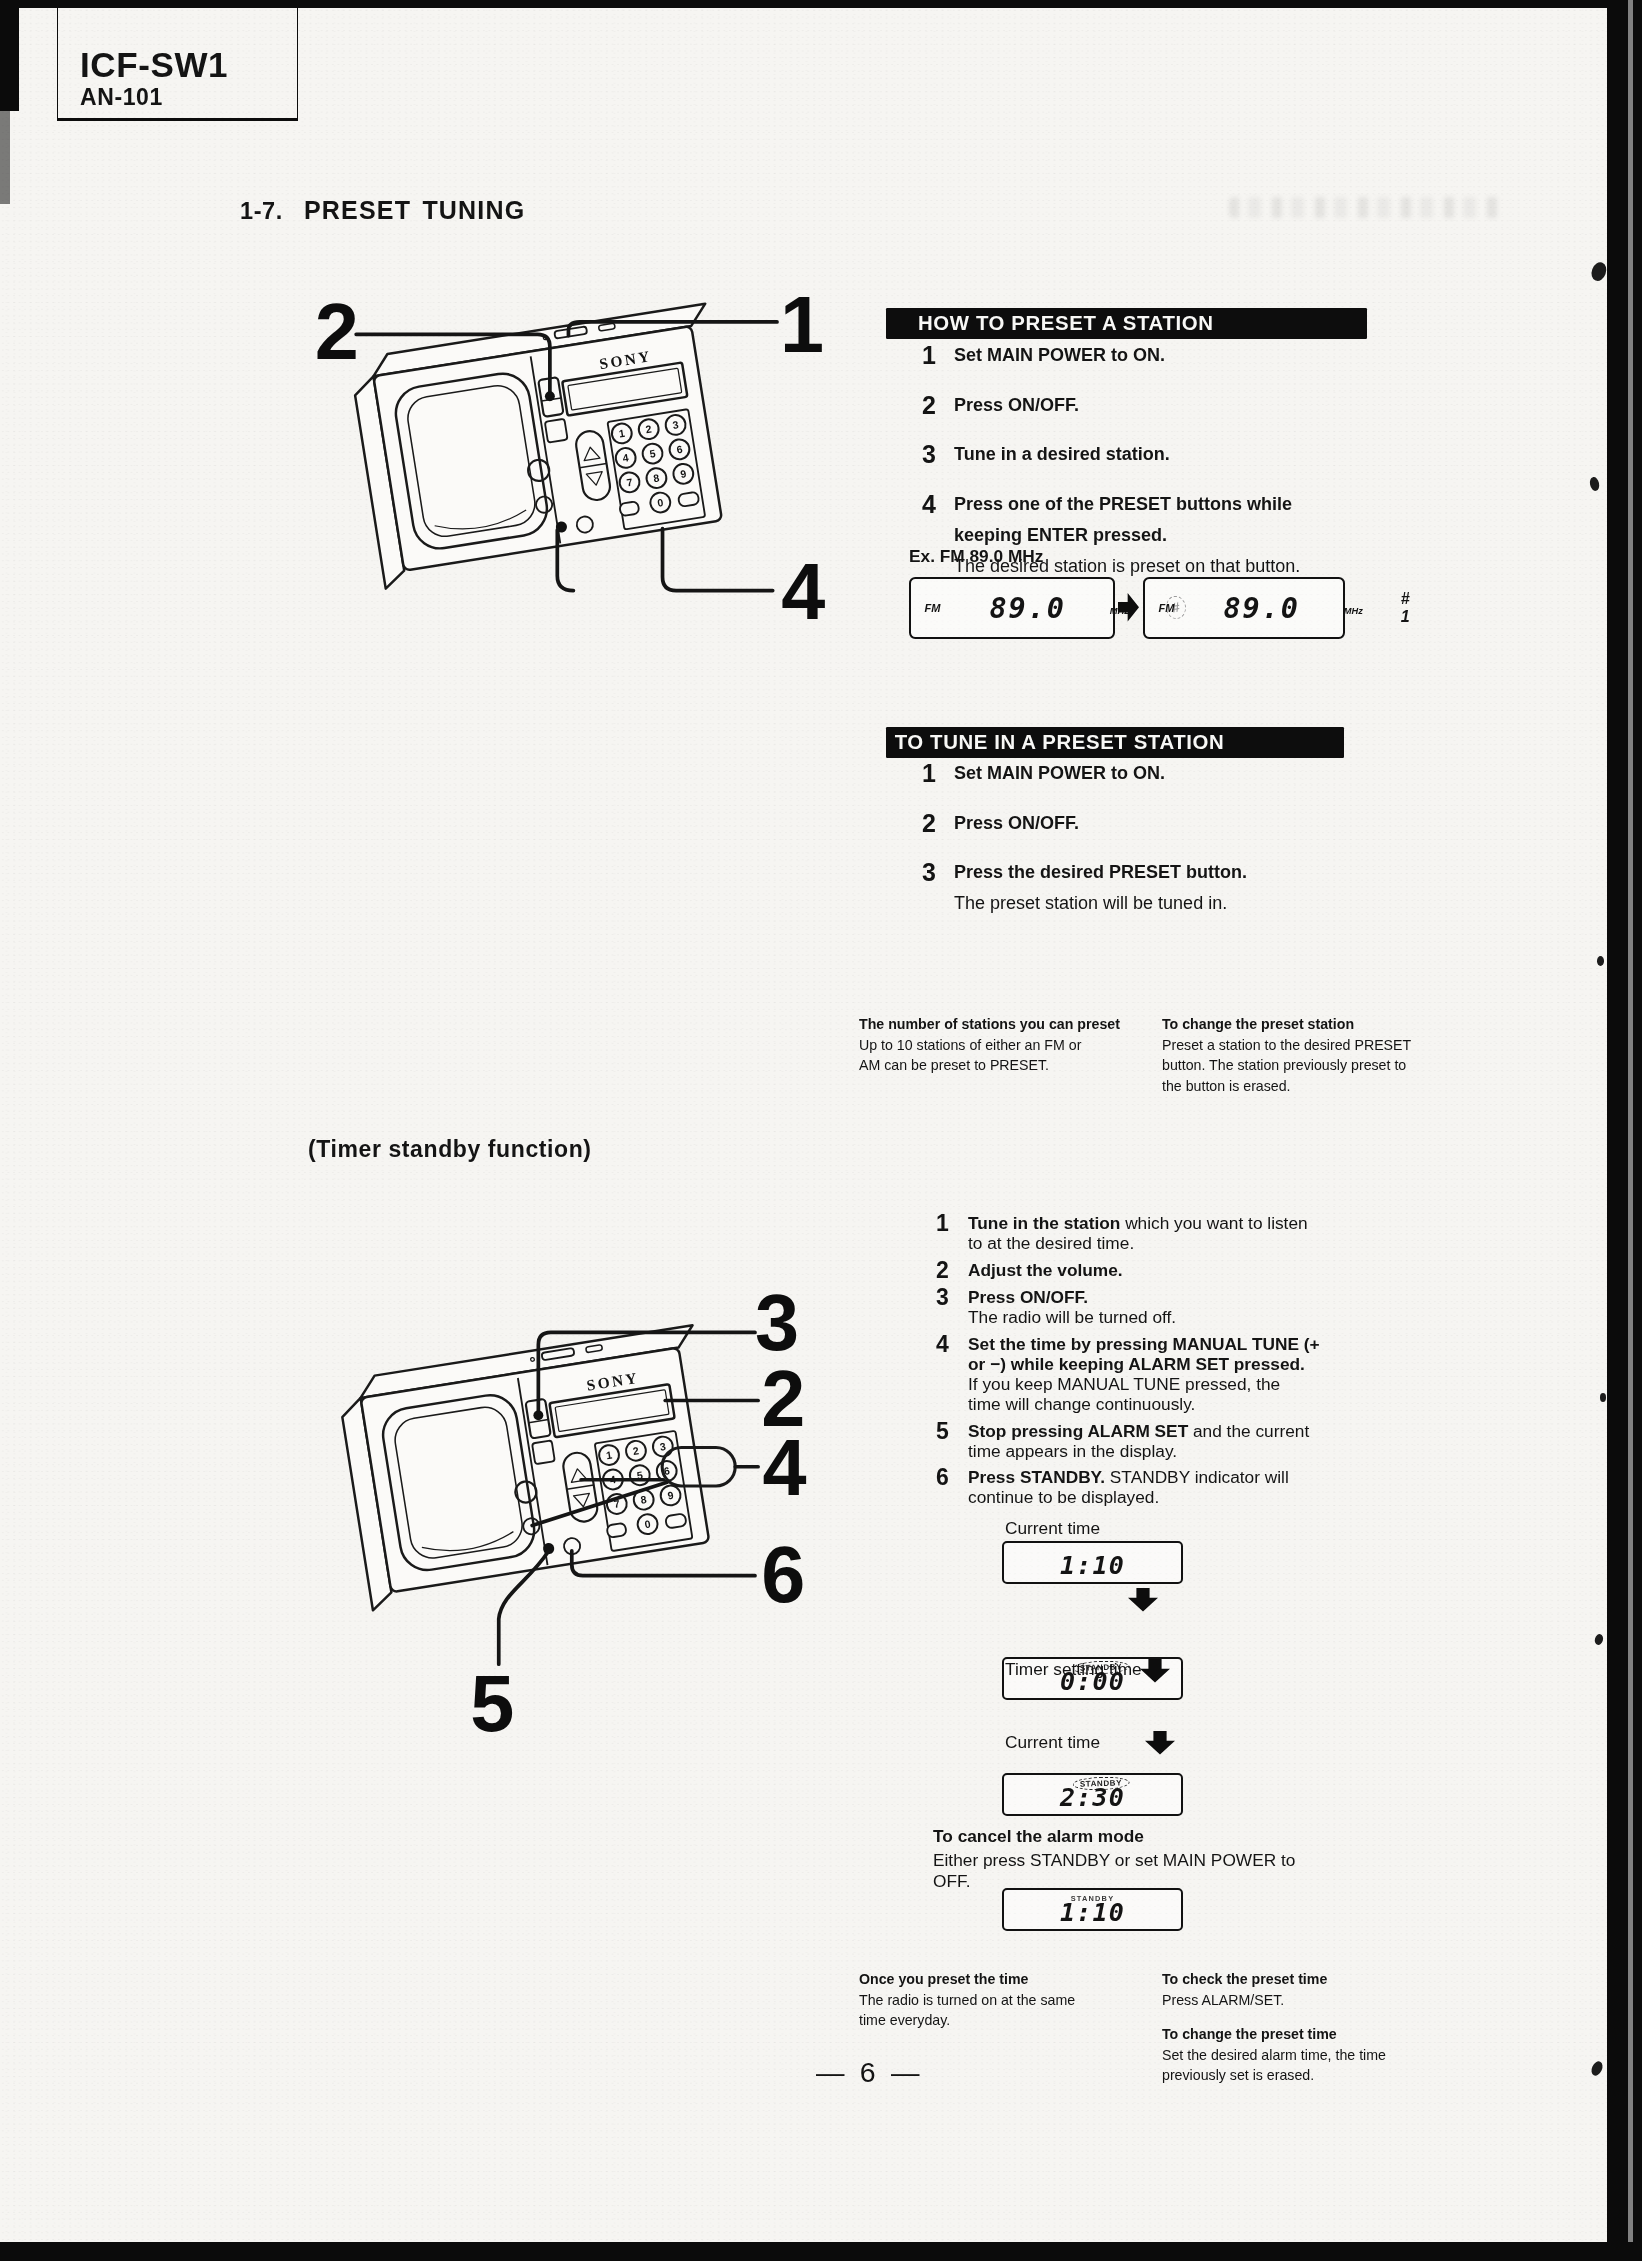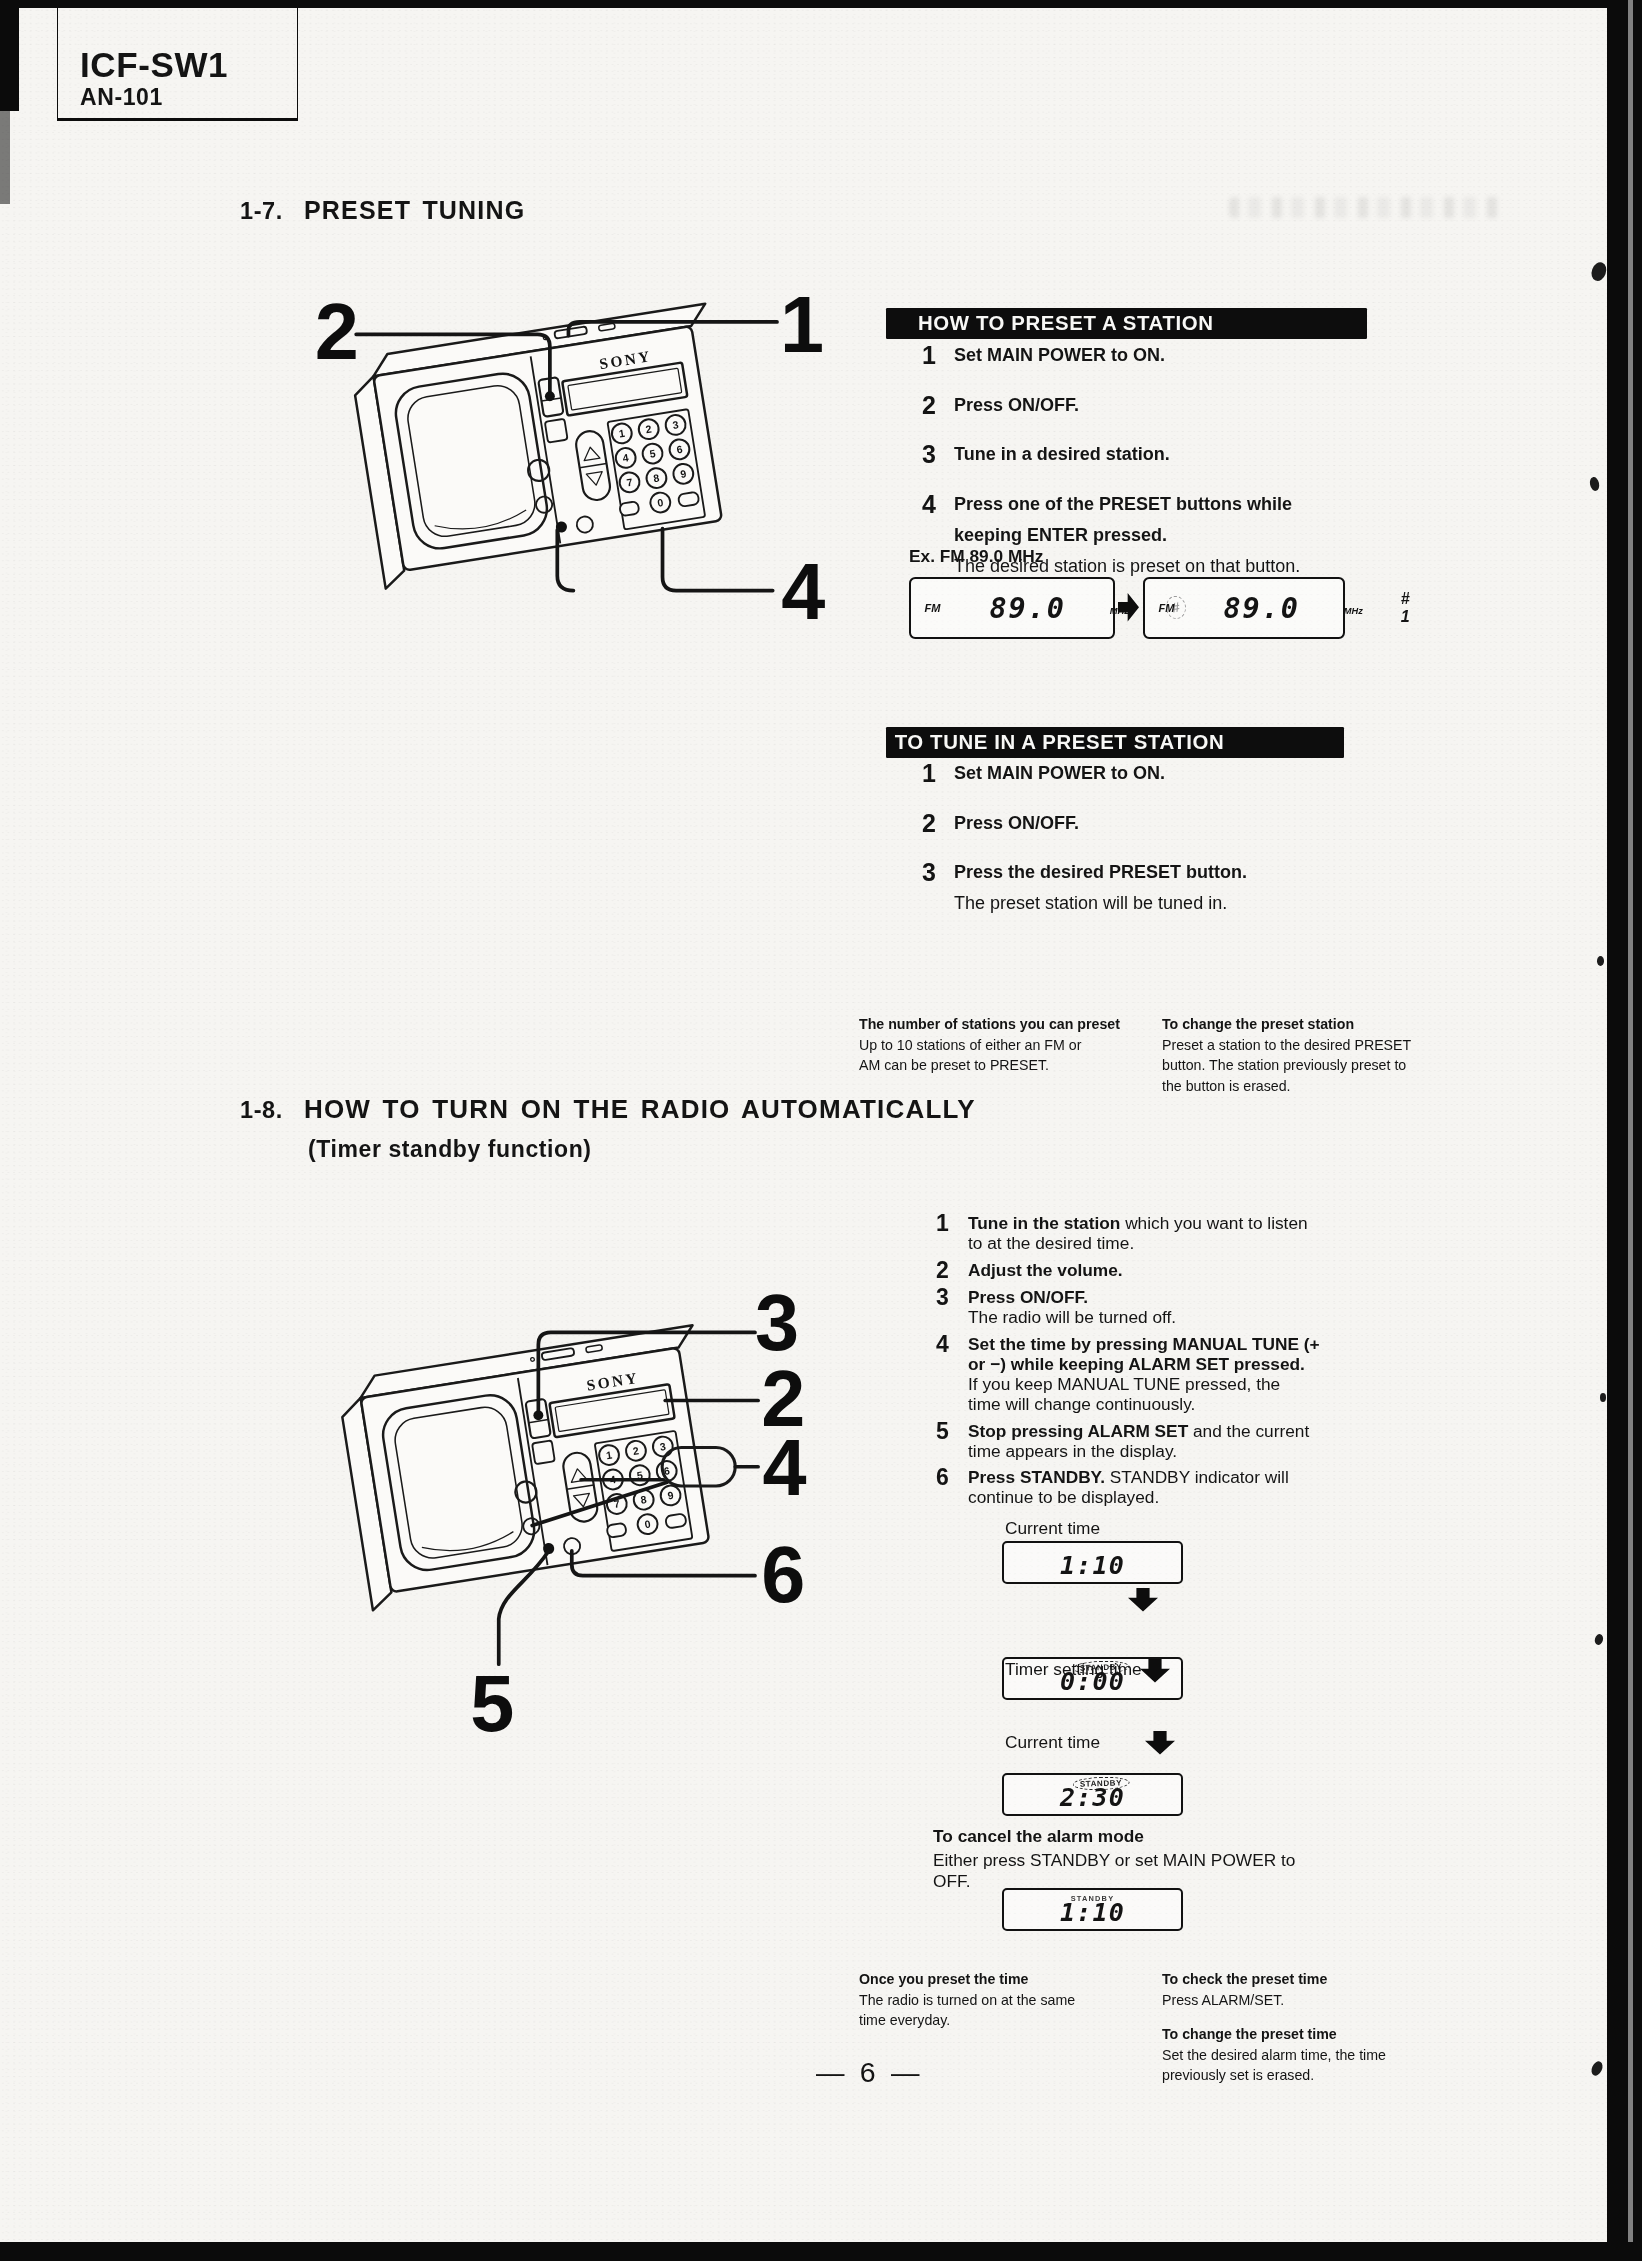--- a/index.html
+++ b/index.html
@@ -253,23 +253,20 @@
   <div class="abs note" style="left:859px;top:994px;width:291px;">
     <span class="nt">The number of stations you can preset</span><span>Up to 10 stations of either an FM or
 AM can be preset to PRESET.</span>
   </div>
   <div class="abs note" style="left:1162px;top:994px;width:279px;">
     <span class="nt">To change the preset station</span><span>Preset a station to the desired PRESET
 button. The station previously preset to
 the button is erased.</span>
   </div>
 
-  <div class="abs sec-head" style="left:240px;top:1094px;">
-    <span class="num">1-8.</span><span class="ttl" style="font-size:26px;">HOW TO TURN ON THE RADIO AUTOMATICALLY</span>
-  </div>
   <div class="abs sec-sub" style="left:308px;top:1136px;">(Timer standby function)</div>
 
   <svg class="abs" style="left:266px;top:1263px;" width="619" height="483" viewBox="0 0 1000 780">
     <g transform="translate(150,200) rotate(-9)">
       <polygon class="face" points="-34,44 0,18 0,336 -34,360" stroke-width="4"></polygon>
       <polygon class="face" points="0,18 520,18 548,-14 28,-14" stroke-width="4"></polygon>
       <rect class="face" x="300" y="-8" width="52" height="12" rx="5" stroke-width="3"></rect>
       <rect class="face" x="372" y="-6" width="26" height="9" rx="4" stroke-width="2.5"></rect>
       <circle class="draw" cx="284" cy="0" r="3" stroke-width="2"></circle>
       <rect class="face" x="0" y="18" width="520" height="318" rx="10" stroke-width="4"></rect>

